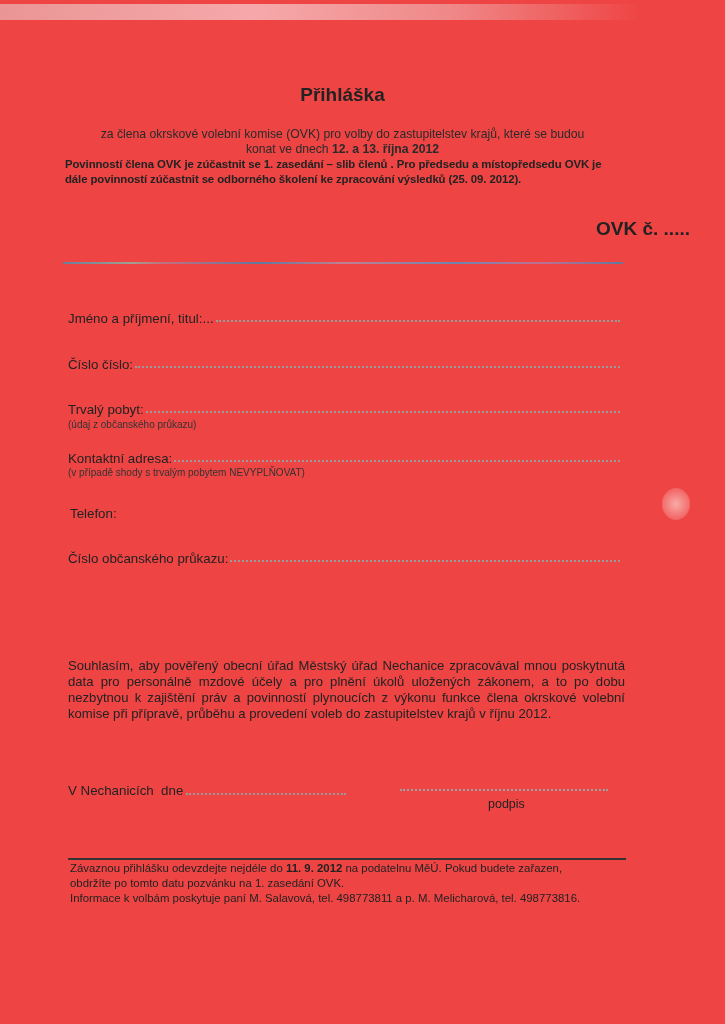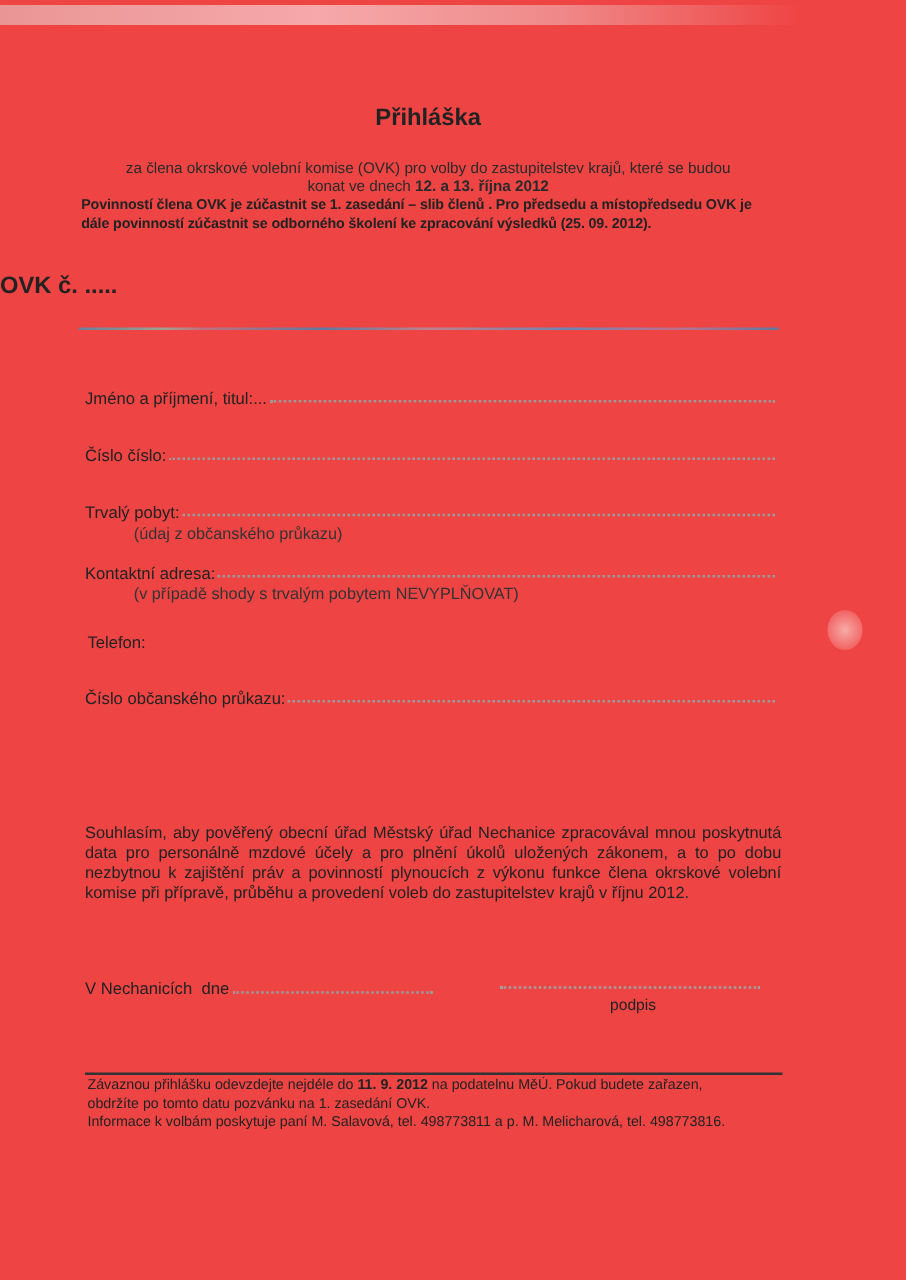--- a/index.html
+++ b/index.html
@@ -7,27 +7,27 @@
     body { font-family: "Liberation Sans", sans-serif; color: #1a1a1a; position: relative; }
     .page { position: absolute; left: 0; top: 0; width: 725px; height: 1024px; background: #ef4444; }
     .top-smudge { position: absolute; left: 0; top: 4px; width: 640px; height: 16px;
       background: linear-gradient(90deg, rgba(230,230,230,0.5), rgba(250,235,238,0.6) 40%, rgba(240,240,240,0.4) 70%, rgba(255,255,255,0)); }
     .pink-spot { position: absolute; left: 662px; top: 488px; width: 28px; height: 32px; border-radius: 50%;
       background: radial-gradient(circle, rgba(250,215,210,0.7), rgba(255,240,238,0.2) 70%, rgba(255,255,255,0)); }
     .title { position: absolute; top: 84px; left: 0; width: 685px; text-align: center; font-weight: bold; font-size: 19px; color: #222; }
     .subtitle { position: absolute; top: 127px; left: 60px; width: 565px; text-align: center; font-size: 12.2px; line-height: 15px; color: #2a2a2a; }
     .subtitle b { font-weight: bold; }
     .duty { position: absolute; top: 157px; left: 65px; width: 560px; font-size: 11.4px; font-weight: bold; line-height: 15px; color: #222; letter-spacing: -0.1px; }
-    .ovk { position: absolute; top: 218px; left: 0; width: 690px; text-align: left; font-size: 19px; font-weight: bold; color: #222; }
+    .ovk { position: absolute; top: 218px; left: 0; width: 690px; text-align: right; font-size: 19px; font-weight: bold; color: #222; }
     .rule { position: absolute; top: 262px; left: 63px; width: 560px; height: 2px;
       background: linear-gradient(90deg, #6a7f9a, #a0a090 12%, #c07080 18%, #5f7aa0 35%, #c08090 50%, #6c86b0 70%, #c07090 85%, #5f7aa0); }
     .field { position: absolute; left: 68px; width: 552px; font-size: 13.3px; color: #222; white-space: nowrap; display: flex; align-items: baseline; }
     .field .label { flex: none; }
     .field .dots { flex: 1; border-bottom: 2px dotted #9a9a9a; height: 10px; margin-left: 2px; position: relative; top: -1px; }
-    .note { position: absolute; left: 68px; font-size: 13px; color: #333; margin-left: 39px; }
+    .note { position: absolute; left: 68px; font-size: 10px; color: #333; }
     .consent { position: absolute; top: 658px; left: 68px; width: 557px; font-size: 13.1px; line-height: 16px; text-align: justify; color: #222; }
     .sign-row { position: absolute; top: 783px; left: 68px; font-size: 13.3px; color: #222; display: flex; align-items: baseline; }
     .sign-dots { display: inline-block; width: 160px; border-bottom: 2px dotted #9a9a9a; height: 8px; margin-left: 3px; }
     .sig-line { position: absolute; top: 786px; left: 400px; width: 208px; border-bottom: 2px dotted #a0a0a0; height: 5px; }
     .sig-label { position: absolute; top: 797px; left: 488px; font-size: 12.5px; color: #222; }
     .footer-rule { position: absolute; top: 858px; left: 68px; width: 558px; height: 2px; background: #333; }
     .footer { position: absolute; top: 861px; left: 70px; width: 560px; font-size: 11.4px; line-height: 15px; color: #222; }
     .footer b { font-weight: bold; }
   </style>
 </head>

